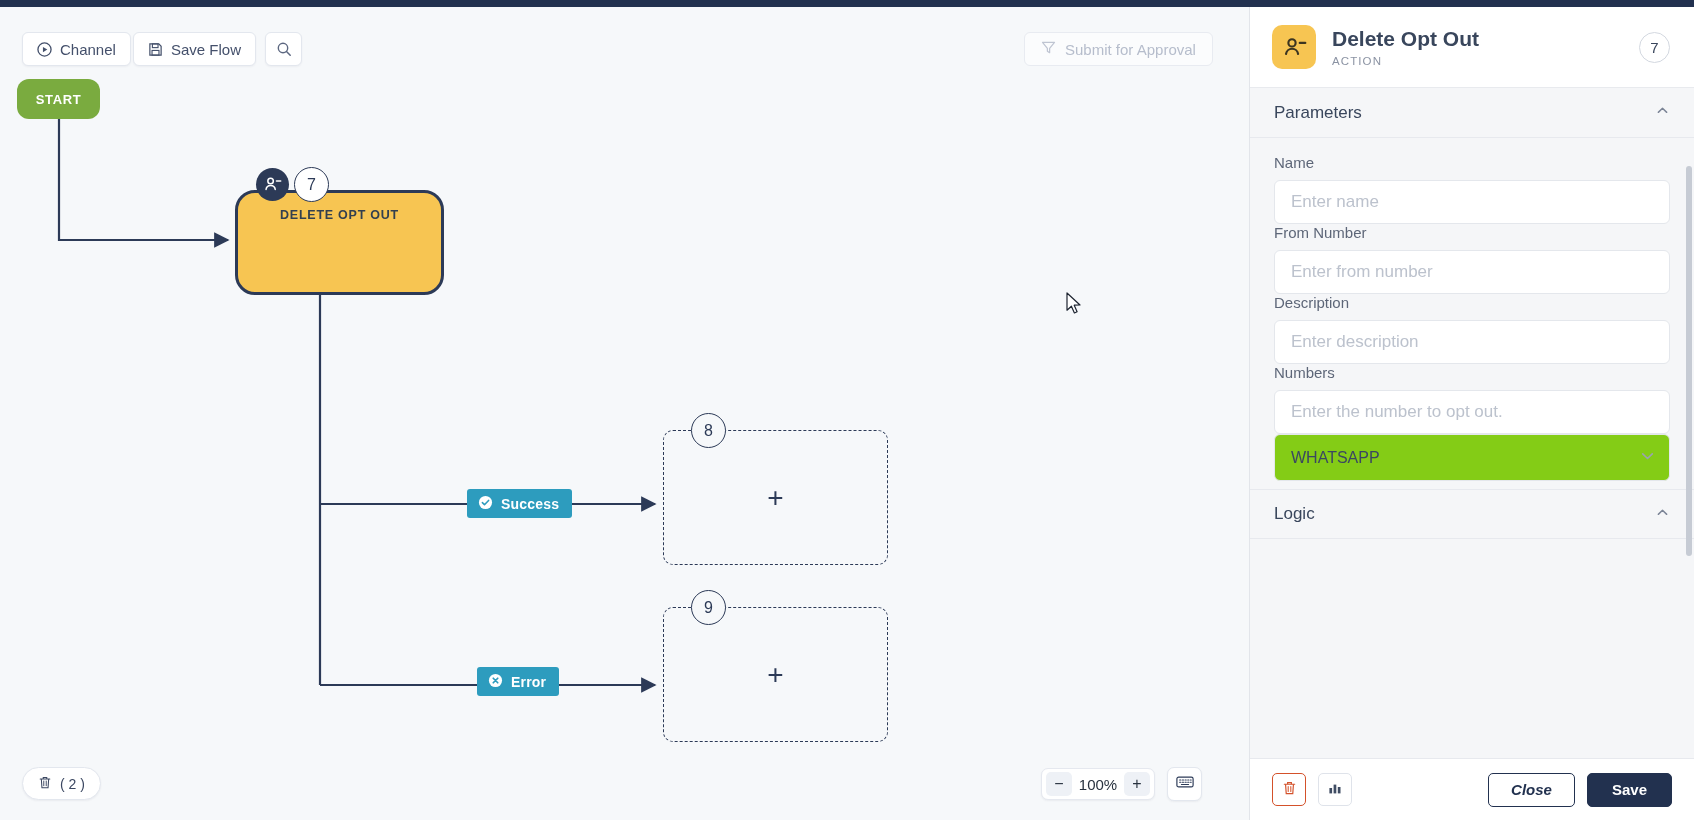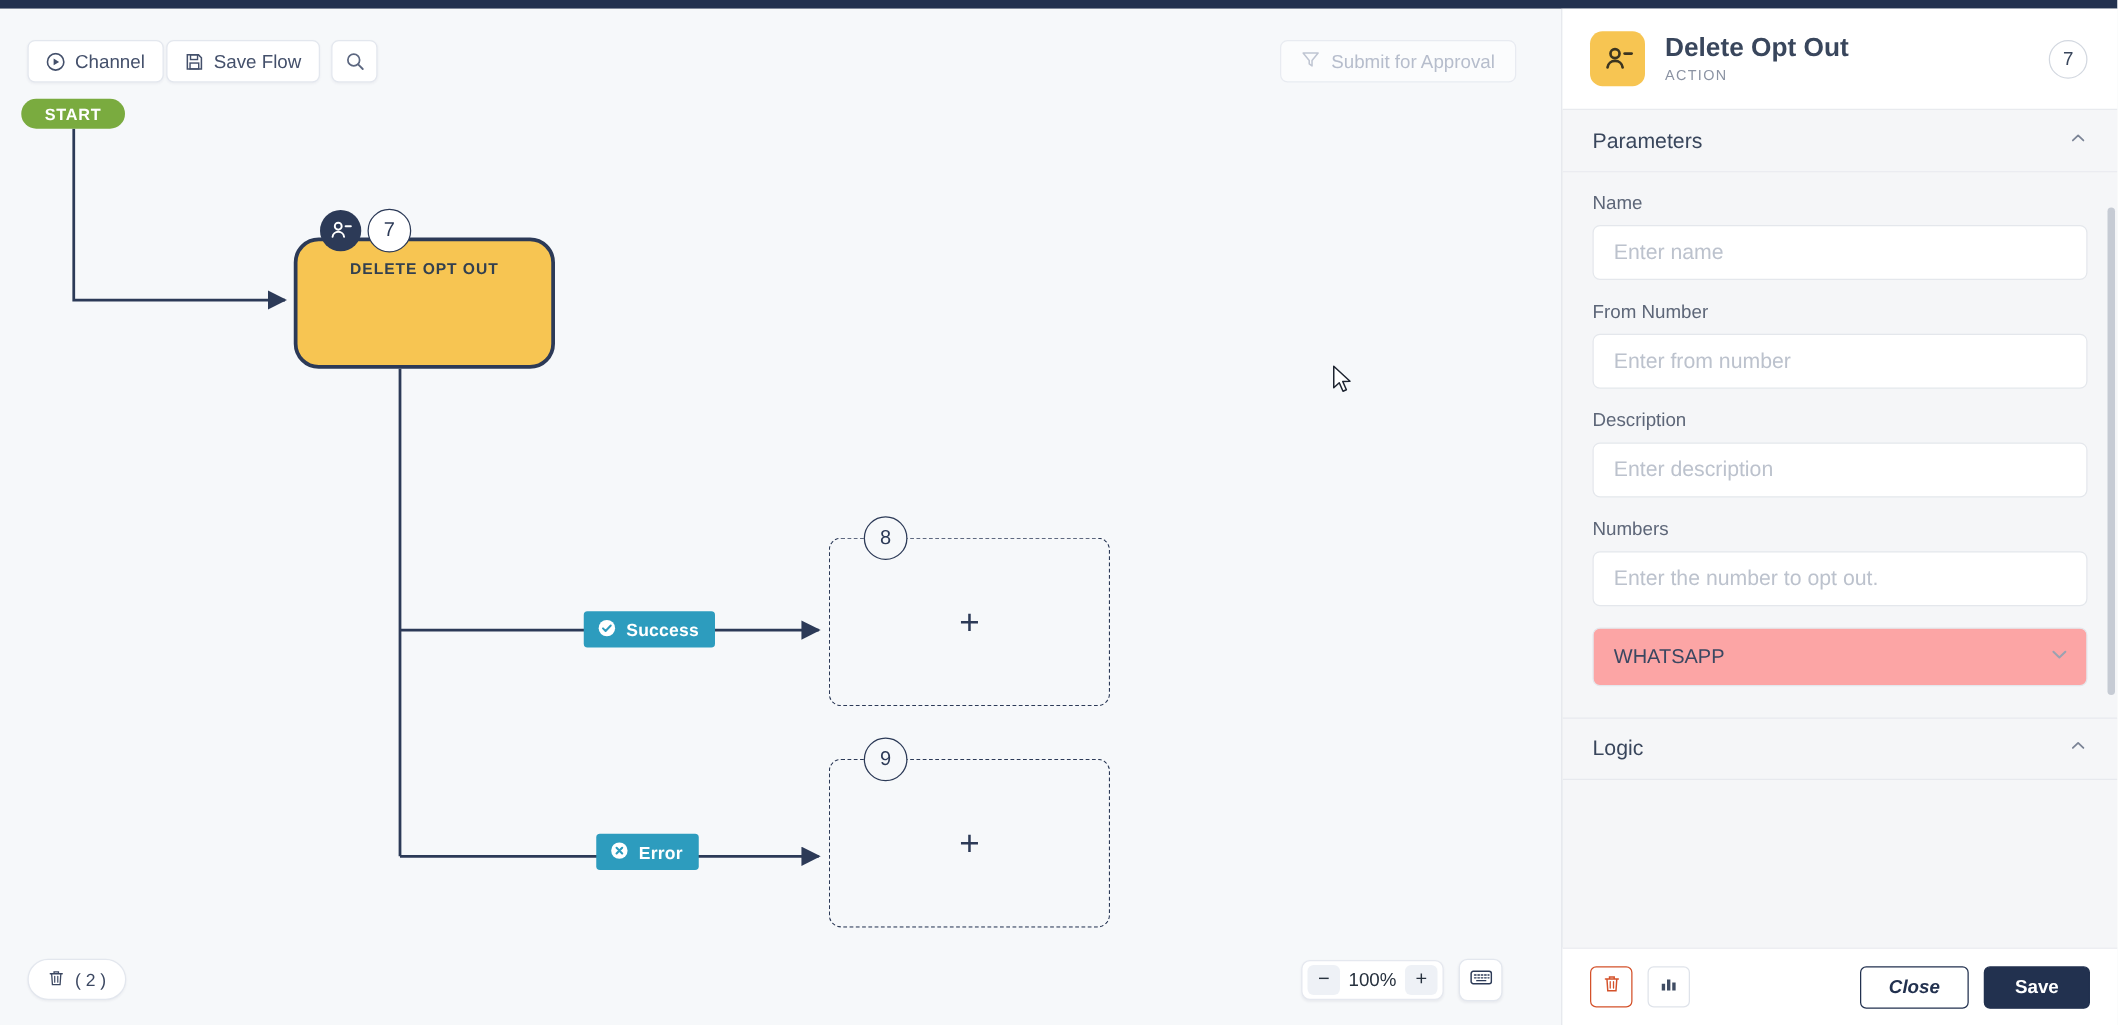--- a/index.html
+++ b/index.html
@@ -70,21 +70,21 @@
   
   .flow-svg {
     position: absolute; left: 0; top: 0;
     width: 1249px; height: 813px;
   }
 
   
   .start-pill {
     position: absolute;
     left: 17px; top: 72px;
-    width: 83px; height: 24px;
+    width: 83px; height: 40px;
     background: #7aab3f;
     border-radius: 12px;
     color: #ffffff;
     font-size: 13px;
     font-weight: bold;
     letter-spacing: .6px;
     display: flex; align-items: center; justify-content: center;
   }
 
   
@@ -303,21 +303,21 @@
   }
   .chev {
     color: #7b8496;
     display: block;
   }
 
   .form {
     padding: 16px 24px 8px 24px;
     background: #f5f6f8;
   }
-  .field { margin-bottom: 17px; }
+  .field { }
   .field label {
     display: block;
     font-size: 15px;
     color: #5d6678;
     margin-bottom: 9px;
   }
   .field input {
     width: 100%;
     height: 44px;
     padding: 0 16px;
@@ -330,21 +330,21 @@
     outline: none;
   }
   .field input::placeholder { color: #bcc2cd; }
   .select-wrap { position: relative; }
   .select-wrap .sel {
     width: 100%;
     height: 47px;
     padding: 0 40px 0 16px;
     border: 1px solid #e4e7ec;
     border-radius: 6px;
-    background: #fca5a5;
+    background: #84cc16;
     font-size: 16px;
     color: #3b4761;
     display: flex; align-items: center;
     cursor: pointer;
   }
   .select-wrap .sel-chev {
     position: absolute;
     right: 14px; top: 50%;
     transform: translateY(-50%);
     color: #9aa2b1;

